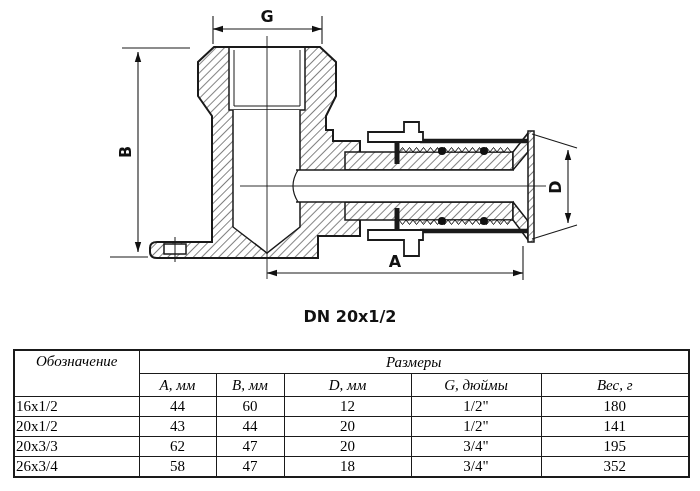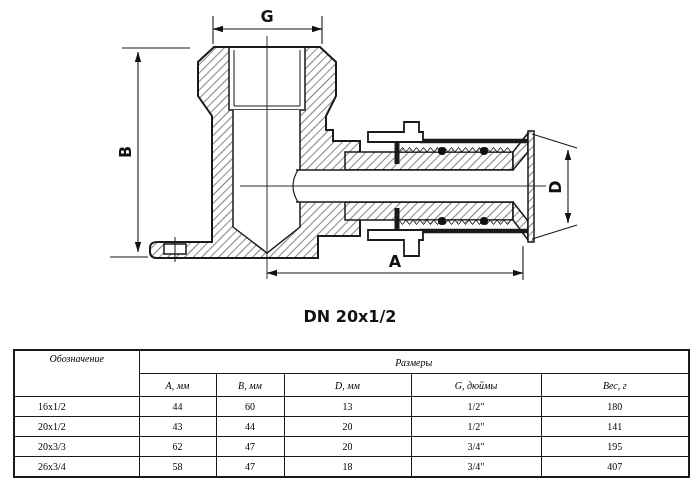--- a/index.html
+++ b/index.html
@@ -6,30 +6,30 @@
   .page{
     position:relative;width:700px;height:491px;background:#fff;overflow:hidden;
     font-family:"Liberation Serif",serif;color:#111;
   }
   .drawing-wrap{position:absolute;left:0;top:0;width:700px;height:345px;}
   svg text.dim{font-family:"DejaVu Sans","Liberation Sans",sans-serif;font-weight:bold;font-size:16px;fill:#111;}
   svg text.cap{font-family:"DejaVu Sans","Liberation Sans",sans-serif;font-weight:bold;font-size:16px;fill:#111;}
   .spec-table{
     position:absolute;left:13px;top:349px;width:675px;
     border-collapse:collapse;table-layout:fixed;
-    font-size:10px;color:#000;
+    font-size:15px;color:#000;
   }
   .spec-table td{
     border:1px solid #1a1a1a;text-align:center;vertical-align:middle;
     padding:0;height:19px;overflow:hidden;white-space:nowrap;
   }
   .spec-table{border:2px solid #1a1a1a;}
   .spec-table td.hdr{font-style:italic;height:22px;}
   .spec-table td.desig{vertical-align:top;padding-top:2px;}
-  .spec-table td.name-cell{text-align:left;padding-left:23px;}
+  .spec-table td.name-cell{text-align:left;padding-left:1px;}
 </style>
 </head>
 <body>
 
 <div class="page">
 
   <div class="drawing-wrap">
   <svg width="700" height="345" viewBox="0 0 700 345">
     <defs>
       <pattern id="hatch" patternUnits="userSpaceOnUse" width="6" height="6" patternTransform="rotate(45)">
@@ -161,21 +161,21 @@
         <td class="hdr">А, мм</td>
         <td class="hdr">В, мм</td>
         <td class="hdr">D, мм</td>
         <td class="hdr">G, дюймы</td>
         <td class="hdr">Вес, г</td>
       </tr>
       <tr>
         <td class="name-cell">16x1/2</td>
         <td>44</td>
         <td>60</td>
-        <td>13</td>
+        <td>12</td>
         <td>1/2"</td>
         <td>180</td>
       </tr>
       <tr>
         <td class="name-cell">20x1/2</td>
         <td>43</td>
         <td>44</td>
         <td>20</td>
         <td>1/2"</td>
         <td>141</td>
@@ -187,18 +187,18 @@
         <td>20</td>
         <td>3/4"</td>
         <td>195</td>
       </tr>
       <tr>
         <td class="name-cell">26x3/4</td>
         <td>58</td>
         <td>47</td>
         <td>18</td>
         <td>3/4"</td>
-        <td>407</td>
+        <td>352</td>
       </tr>
     </tbody>
   </table>
 
 </div>
 
 </body></html>

